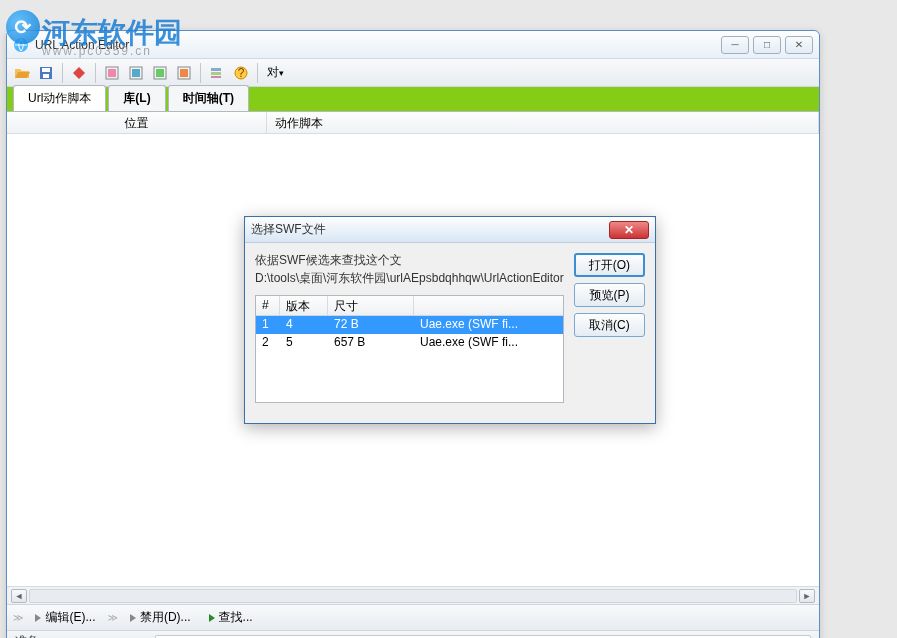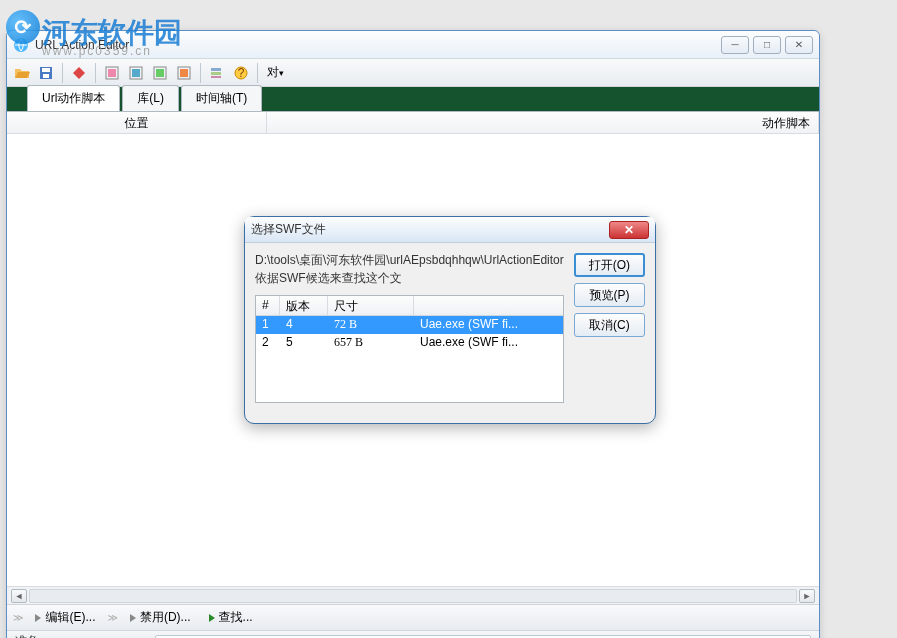--- a/index.html
+++ b/index.html
@@ -17,65 +17,65 @@
     
     .menubar { height: 22px; background: #f5f7fa; display: flex; align-items: center; padding: 0 4px; border-bottom: 1px solid #e0e4e8; }
     .menu-item { padding: 2px 8px; cursor: pointer; }
     
     
     .toolbar { height: 28px; background: linear-gradient(#f8f9fb, #e8ecf0); border-bottom: 1px solid #d0d6dc; display: flex; align-items: center; padding: 0 4px; gap: 2px; }
     .tb-btn { width: 22px; height: 22px; display: flex; align-items: center; justify-content: center; cursor: pointer; border-radius: 2px; }
     .tb-sep { width: 1px; height: 20px; background: #c0c8d0; margin: 0 3px; }
     
     
-    .tabs { height: 24px; display: flex; align-items: flex-end; padding-left: 20px; background: #14532d; }
-    .tab { padding: 4px 14px; border: 1px solid #b0b8c0; border-bottom: none; background: #f4f6f8; margin-right: 2px; cursor: pointer; border-radius: 3px 3px 0 0; }
+    .tabs { height: 24px; display: flex; align-items: flex-end; padding-left: 6px; background: #84cc16; }
+    .tab { padding: 4px 14px; border: 1px solid #b0b8c0; border-bottom: none; background: #f4f6f8; margin-right: 2px; cursor: pointer; border-radius: 3px 3px 0 0; font-weight: bold; }
     .tab.active { background: #fff; font-weight: normal; }
     
     
     .content { background: #fff; border-top: 1px solid #b0b8c0; }
     .col-headers { height: 22px; display: flex; border-bottom: 1px solid #d8dce0; background: linear-gradient(#fdfdfd, #f0f2f5); }
     .col-h { padding: 3px 8px; border-right: 1px solid #d8dce0; }
     .col-h1 { width: 260px; text-align: center; }
-    .col-h2 { flex: 1; text-align: right; }
+    .col-h2 { flex: 1; }
     .data-area { height: 452px; background: #fff; position: relative; }
     
     
     .hscroll { height: 18px; background: #f0f2f5; border-top: 1px solid #d8dce0; display: flex; align-items: center; padding: 0 4px; }
     .scroll-btn { width: 16px; height: 14px; background: linear-gradient(#f8f9fb,#e4e8ec); border: 1px solid #b0b8c0; border-radius: 2px; display: flex; align-items: center; justify-content: center; cursor: pointer; font-size: 9px; color: #666; }
     .scroll-track { flex: 1; height: 14px; background: #e8ecf0; border: 1px solid #d0d6dc; margin: 0 2px; border-radius: 2px; }
     
     
     .bottom-bar { height: 26px; background: linear-gradient(#f8f9fb, #e8ecf0); border-top: 1px solid #d0d6dc; display: flex; align-items: center; padding: 0 6px; gap: 6px; }
     .play-btn { cursor: pointer; display: flex; align-items: center; gap: 4px; padding: 2px 6px; }
     .tri { width: 0; height: 0; border-left: 6px solid #888; border-top: 4px solid transparent; border-bottom: 4px solid transparent; }
     .tri.green { border-left-color: #2a8a2a; }
     
     
     .statusbar { height: 22px; background: linear-gradient(#f4f6f8, #e4e8ec); border-top: 1px solid #d0d6dc; display: flex; align-items: center; padding: 0 8px; border-radius: 0 0 6px 6px; }
     .status-text { flex: 0 0 140px; color: #444; }
     .status-prog { flex: 1; height: 14px; background: #fff; border: 1px solid #c0c8d0; border-radius: 2px; }
     
     
-    .dialog { position: absolute; top: 216px; left: 244px; width: 412px; height: 208px; background: #f0f0f0; border: 1px solid #3a6fa7; border-radius: 10px; box-shadow: 0 4px 16px rgba(0,0,0,0.3); }
+    .dialog { position: absolute; top: 216px; left: 244px; width: 412px; height: 208px; background: #f0f0f0; border: 1px solid #3a6fa7; border-radius: 0; box-shadow: 0 4px 16px rgba(0,0,0,0.3); }
     .dlg-titlebar { height: 26px; background: linear-gradient(#fdfdfd, #d8e6f5); border-bottom: 1px solid #c0cdda; display: flex; align-items: center; padding: 0 6px; border-radius: 5px 5px 0 0; }
     .dlg-title { flex: 1; color: #333; }
     .dlg-close { width: 40px; height: 18px; background: linear-gradient(#e88, #c33); border: 1px solid #a22; border-radius: 3px; color: #fff; display: flex; align-items: center; justify-content: center; cursor: pointer; font-weight: bold; }
     .dlg-body { padding: 8px 10px; display: flex; gap: 10px; }
     .dlg-left { flex: 1; }
     .dlg-info { margin-bottom: 8px; line-height: 1.5; color: #333; }
     .dlg-table { border: 1px solid #b0b8c0; background: #fff; height: 108px; overflow: hidden; }
     .dlg-th { display: flex; background: linear-gradient(#fdfdfd,#eef1f4); border-bottom: 1px solid #d0d6dc; height: 20px; }
     .dlg-th > div { padding: 2px 6px; border-right: 1px solid #d8dce0; }
     .dlg-row { display: flex; height: 18px; }
     .dlg-row.selected { background: #3399ff; color: #fff; }
     .dlg-row > div { padding: 1px 6px; overflow: hidden; white-space: nowrap; text-overflow: ellipsis; }
     .c-num { width: 24px; }
     .c-ver { width: 48px; }
-    .c-size { width: 86px; font-family: Liberation Serif, serif; }
+    .c-size { width: 86px; }
     .c-name { flex: 1; }
     .dlg-right { display: flex; flex-direction: column; gap: 6px; width: 78px; padding-top: 2px; }
     .dlg-btn { height: 24px; background: linear-gradient(#fdfdfd,#e4ecf4); border: 1px solid #7aa7d4; border-radius: 3px; cursor: pointer; }
     .dlg-btn.primary { border: 2px solid #3a8fd4; }
     
     
     .watermark { position: absolute; top: 10px; left: 0px; pointer-events: none; opacity: 0.85; }
     .wm-logo { position: absolute; top: 0; left: 6px; width: 34px; height: 34px; border-radius: 50%; background: radial-gradient(circle at 35% 35%, #4db8ff, #0a7ad4); display: flex; align-items: center; justify-content: center; color: #fff; font-size: 20px; font-weight: bold; }
     .wm-text { position: absolute; top: 4px; left: 42px; font-size: 28px; font-weight: bold; color: #1a7ed4; white-space: nowrap; font-family: "Microsoft YaHei"; }
     .wm-url { position: absolute; top: 34px; left: 42px; font-size: 12px; color: #999; letter-spacing: 2px; white-space: nowrap; }
@@ -217,22 +217,22 @@
 </div>
 
 <div class="dialog">
   <div class="dlg-titlebar">
     <span class="dlg-title">选择SWF文件</span>
     <div class="dlg-close">✕</div>
   </div>
   <div class="dlg-body">
     <div class="dlg-left">
       <div class="dlg-info">
+        <div>依据SWF候选来查找这个文</div>
         <div style="overflow:hidden;white-space:nowrap;">D:\tools\桌面\河东软件园\urlAEpsbdqhhqw\UrlActionEditor</div>
-        <div>依据SWF候选来查找这个文</div>
       </div>
       <div class="dlg-table">
         <div class="dlg-th">
           <div class="c-num">#</div>
           <div class="c-ver">版本</div>
           <div class="c-size">尺寸</div>
         </div>
         <div class="dlg-row selected">
           <div class="c-num">1</div>
           <div class="c-ver">4</div>

